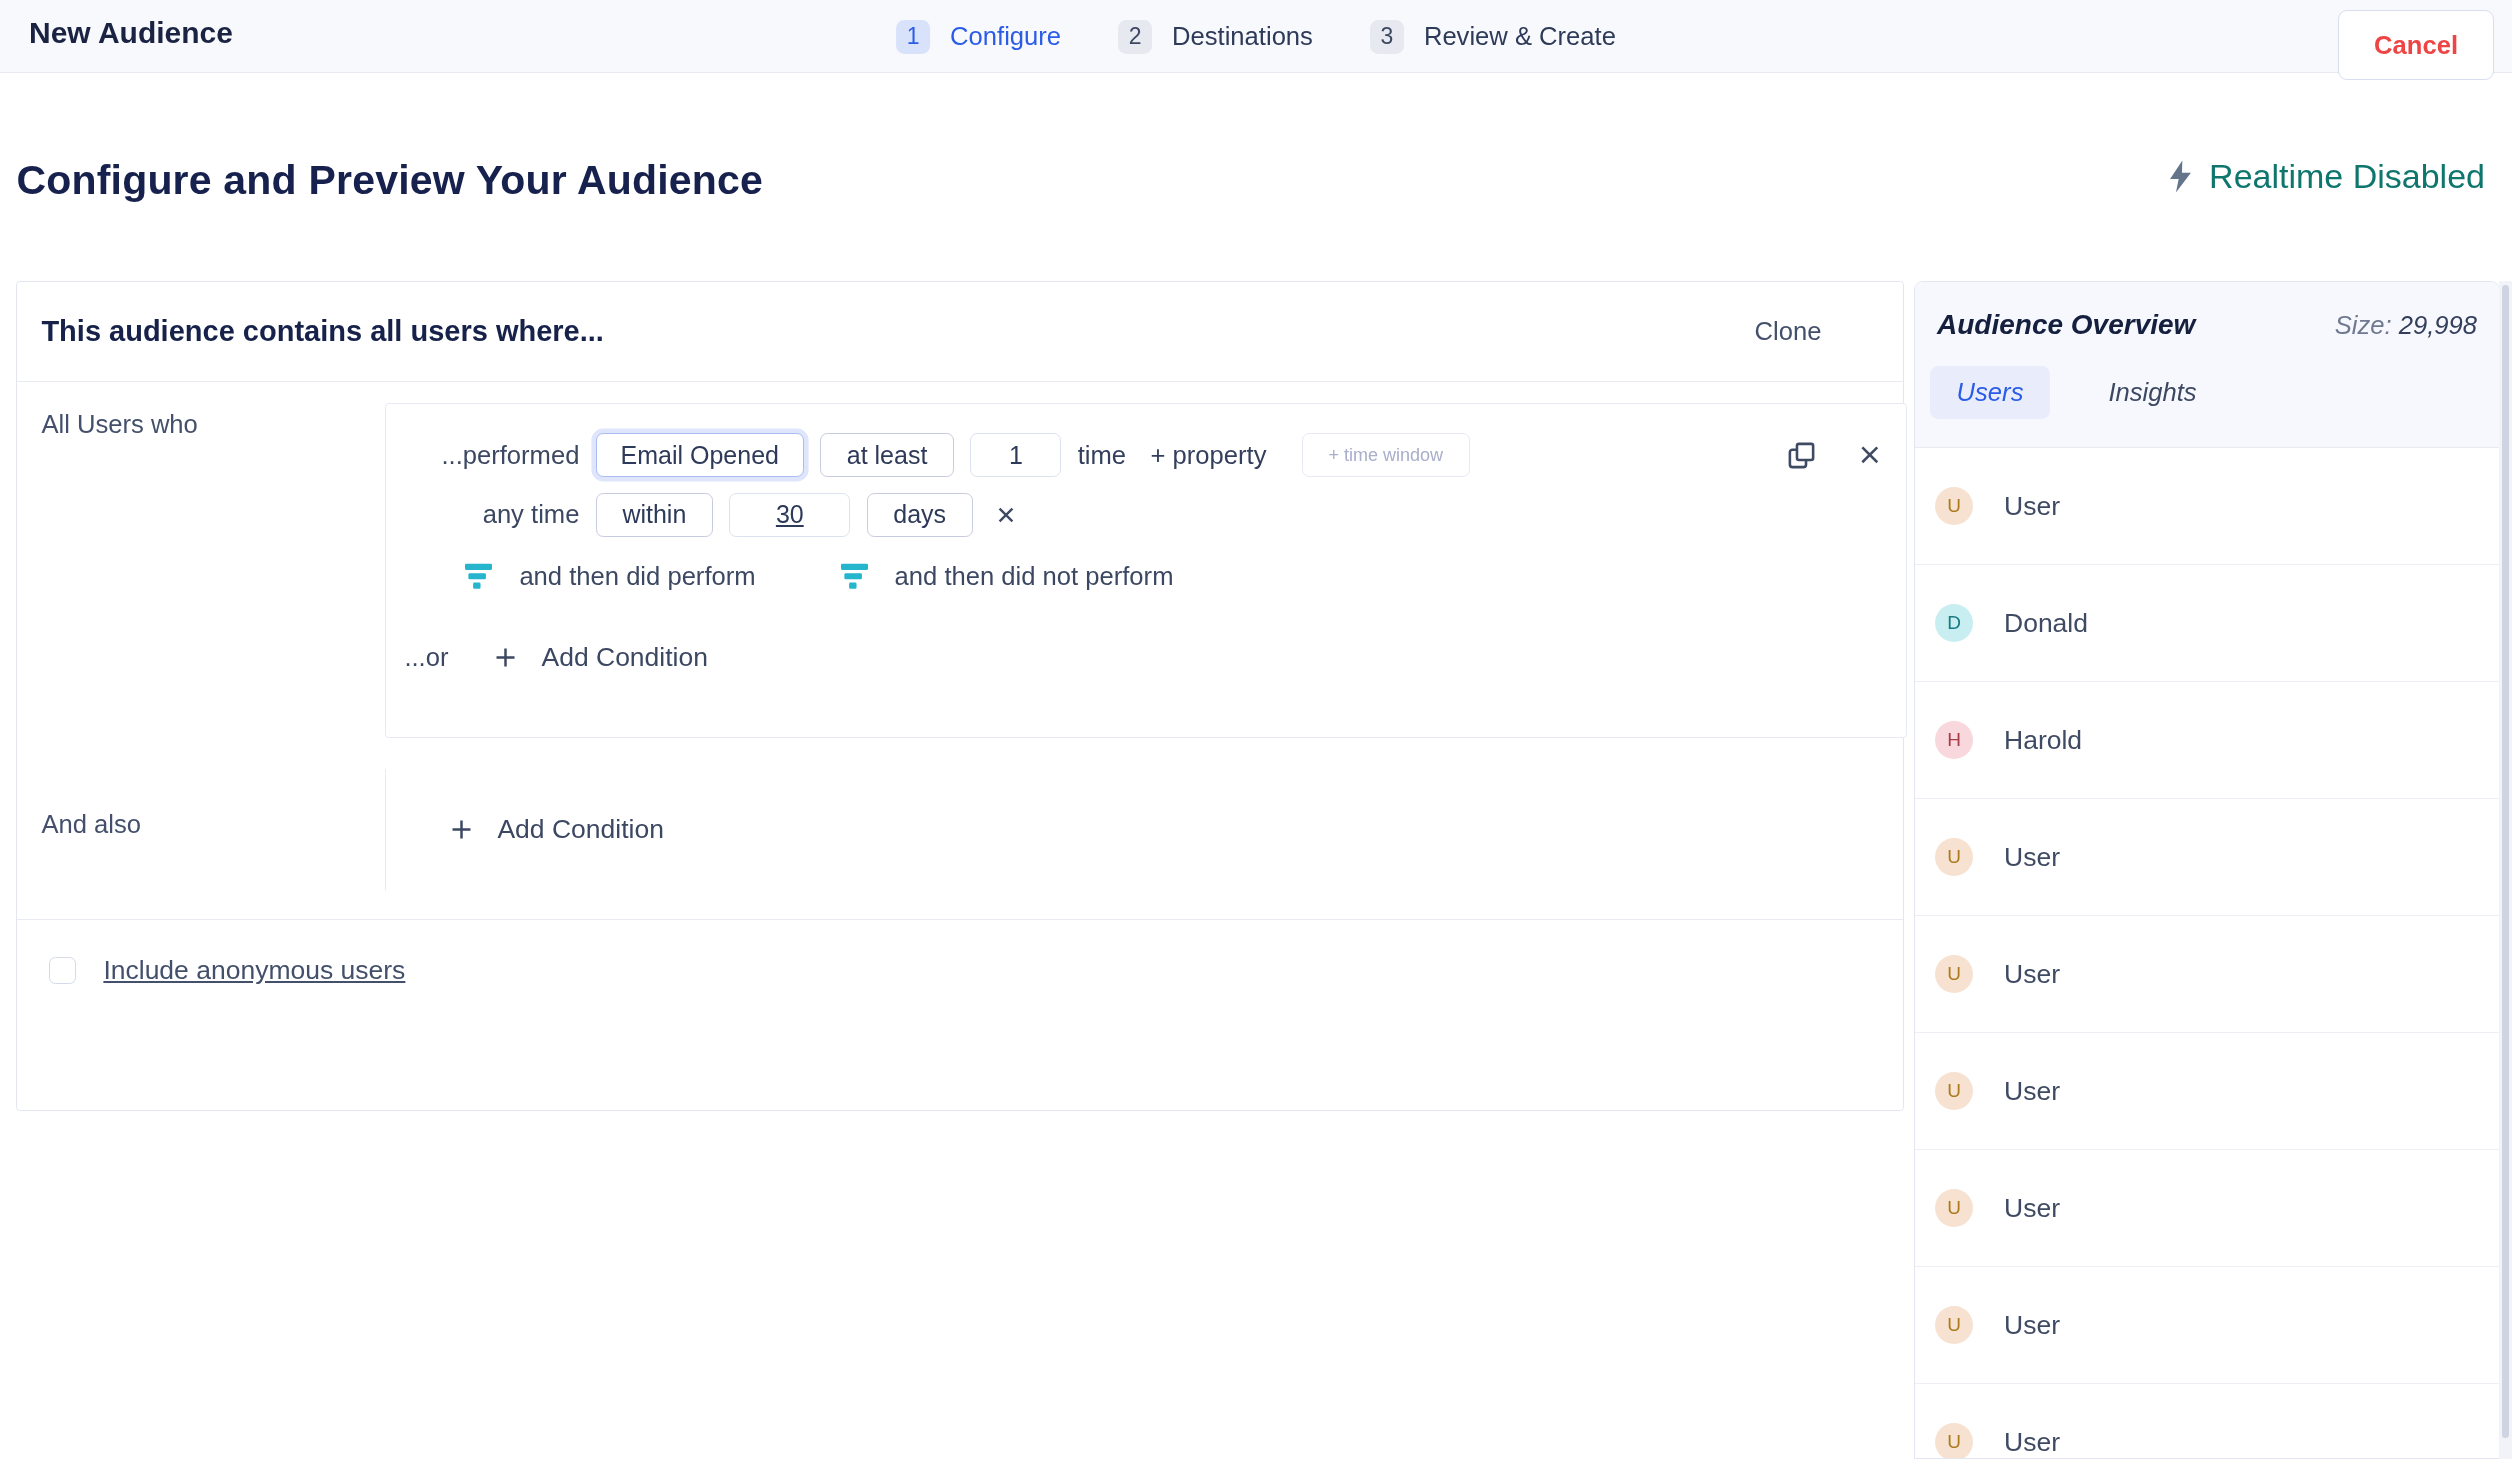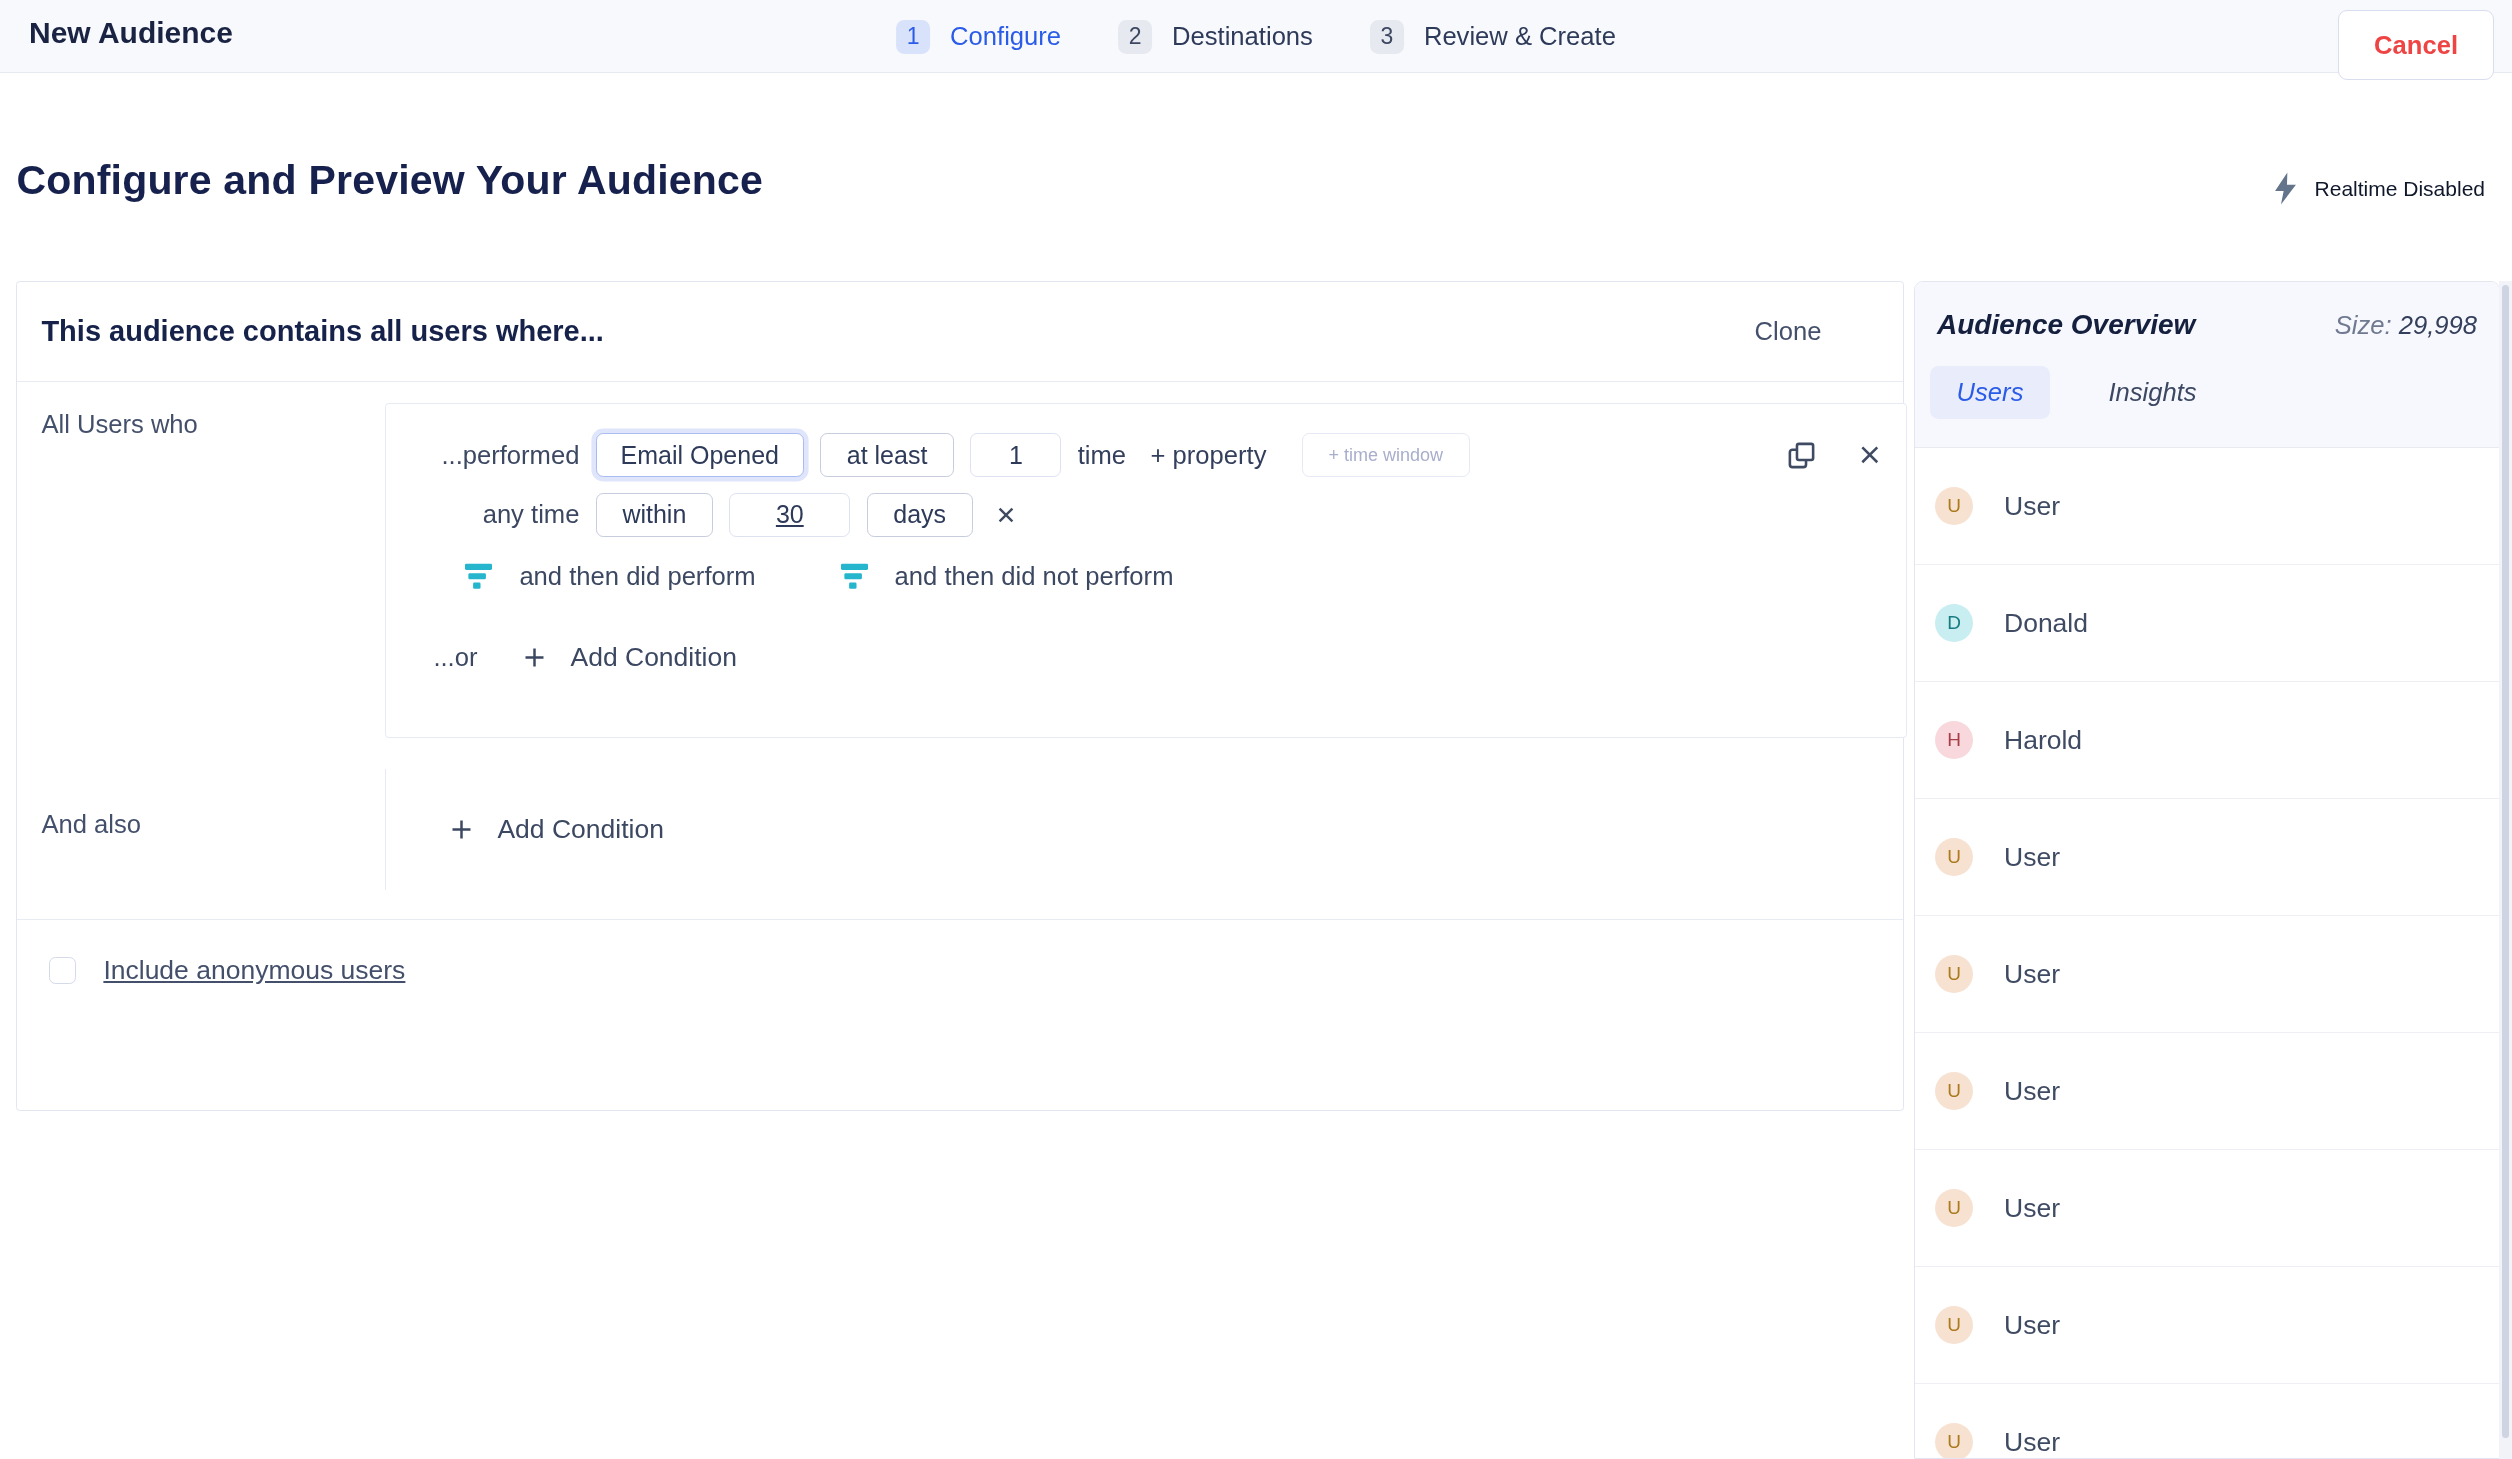--- a/index.html
+++ b/index.html
@@ -37,23 +37,23 @@
     background:#fff; border:1.8px solid #d9ddf0; border-radius:9px;
     font-family:inherit; font-size:25.6px; font-weight:600; color:#ef4444; cursor:pointer;
   }
 
   
   .page-heading {
     position:absolute; left:16.4px; top:157px;
     font-size:41px; font-weight:bold; color:#17214d; letter-spacing:0.2px;
   }
   .realtime {
-    position:absolute; right:27px; top:171px;
+    position:absolute; right:27px; top:157px;
     display:flex; align-items:center; gap:15.5px;
-    font-size:21px; color:#0f172a; font-weight:500;
+    font-size:34px; color:#0f766e; font-weight:500;
   }
 
   
   .builder-card {
     position:absolute; left:16.4px; top:281px; width:1888px; height:830px;
     background:#fff; border:0.9px solid #e3e6f0; border-radius:3.7px;
   }
   .card-head {
     height:100px; border-bottom:0.9px solid #e9ebf3;
     display:flex; align-items:center; position:relative;
@@ -94,21 +94,21 @@
     font-size:18px; color:#a8aecb; cursor:pointer; margin-left:19px;
   }
   .row-icons { margin-left:auto; display:flex; align-items:center; gap:40px; }
   .icon-btn { cursor:pointer; display:flex; align-items:center; }
 
   .row-time { margin-top:15.5px; }
   .row-seq { margin-top:25.6px; margin-left:58px; gap:24px; }
   .seq-group { display:flex; align-items:center; gap:24px; cursor:pointer; }
   .seq-group + .seq-group { margin-left:58px; }
   .seq-label { font-size:25.6px; color:#3c4862; }
-  .row-or { margin-top:51px; margin-left:29px; gap:44px; }
+  .row-or { margin-top:51px; gap:44px; }
   .or-label { font-size:25.6px; color:#3c4862; }
   .add-cond { display:flex; align-items:center; gap:22px; cursor:pointer; }
   .add-cond-label { font-size:26.5px; color:#3c4862; font-weight:500; }
 
   .and-also-label { position:absolute; left:24px; top:528px; font-size:25.6px; color:#44506b; }
   .and-also-box {
     position:absolute; left:368px; top:487px; width:1096px; height:121px;
     border-left:1.8px solid #e7eaf3; display:flex; align-items:center; padding-left:62px;
   }
 

